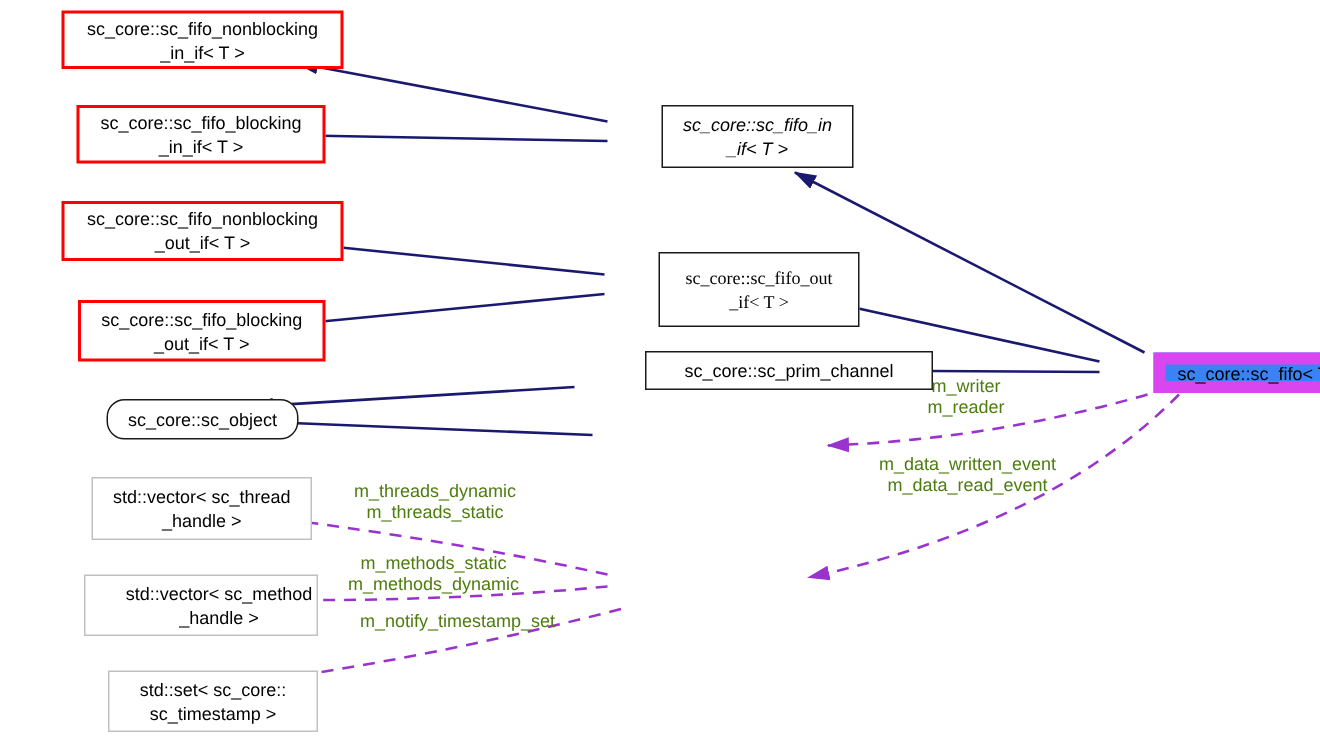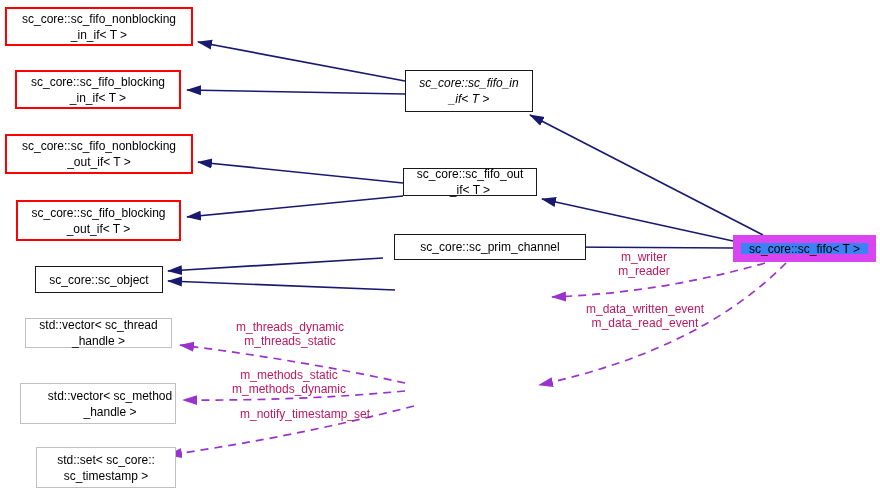--- a/index.html
+++ b/index.html
@@ -28,37 +28,38 @@
     display: flex;
     align-items: center;
     justify-content: center;
     text-align: center;
     white-space: pre-line;
     font-size: 12px;
     line-height: 16px;
     color: #000000;
     cursor: pointer;
     z-index: 2;
+    margin-left: 36px;
   }
   .node.red    { border: 2px solid #ff0000; }
   .node.black  { border: 1.5px solid #1a1a1a; }
   .node.gray   { border: 1.5px solid #c0c0c0; }
   .node.main   {
     border: 8px solid #d946ef;
     background: #3b82f6;
     cursor: default;
   }
   .edge-label {
     position: absolute;
     transform: translate(-50%, -50%);
     text-align: center;
     white-space: pre-line;
     font-size: 12px;
     line-height: 14px;
-    color: #be185d;
+    color: #4d7c0f;
     z-index: 3;
   }
 </style>
 </head>
 <body>
 
 <div id="canvas">
 
   <svg id="edges" width="880" height="495" viewBox="0 0 880 495" xmlns="http://www.w3.org/2000/svg">
     <defs>
@@ -94,26 +95,26 @@
   <div class="node red" style="left:5px;   top:7px;   width:188px; height:39px;">sc_core::sc_fifo_nonblocking
 _in_if&lt; T &gt;</div>
   <div class="node red" style="left:15px;  top:70px;  width:166px; height:39px;">sc_core::sc_fifo_blocking
 _in_if&lt; T &gt;</div>
   <div class="node black" style="left:405px; top:70px;  width:128px; height:42px;font-style:italic;">sc_core::sc_fifo_in
 _if&lt; T &gt;</div>
   <div class="node red" style="left:5px;   top:134px; width:188px; height:40px;">sc_core::sc_fifo_nonblocking
 _out_if&lt; T &gt;</div>
   <div class="node red" style="left:16px;  top:200px; width:165px; height:41px;">sc_core::sc_fifo_blocking
 _out_if&lt; T &gt;</div>
-  <div class="node black" style="left:403px; top:168px; width:134px; height:28px;">sc_core::sc_fifo_out
+  <div class="node black" style="left:403px; top:168px; width:134px; height:50px;font-family:Liberation Serif, serif;">sc_core::sc_fifo_out
 _if&lt; T &gt;</div>
   <div class="node black" style="left:394px; top:234px; width:192px; height:26px;">sc_core::sc_prim_channel</div>
-  <div class="node black" style="left:35px;  top:266px; width:128px; height:27px;">sc_core::sc_object</div>
+  <div class="node black" style="left:35px;  top:266px; width:128px; height:27px;border-radius:12px;">sc_core::sc_object</div>
   <div class="node main" style="left:733px; top:235px; width:143px; height:27px;">sc_core::sc_fifo&lt; T &gt;</div>
-  <div class="node gray" style="left:25px;  top:318px; width:147px; height:30px;">std::vector&lt; sc_thread
+  <div class="node gray" style="left:25px;  top:318px; width:147px; height:42px;">std::vector&lt; sc_thread
 _handle &gt;</div>
   <div class="node gray" style="left:20px;  top:383px; width:156px; height:41px;padding-left:24px;">std::vector&lt; sc_method
 _handle &gt;</div>
   <div class="node gray" style="left:36px;  top:447px; width:140px; height:41px;">std::set&lt; sc_core::
 sc_timestamp &gt;</div>
 
   <div class="edge-label" style="left:644px; top:264px;">m_writer
 m_reader</div>
   <div class="edge-label" style="left:290px; top:334px;">m_threads_dynamic
 m_threads_static</div>

